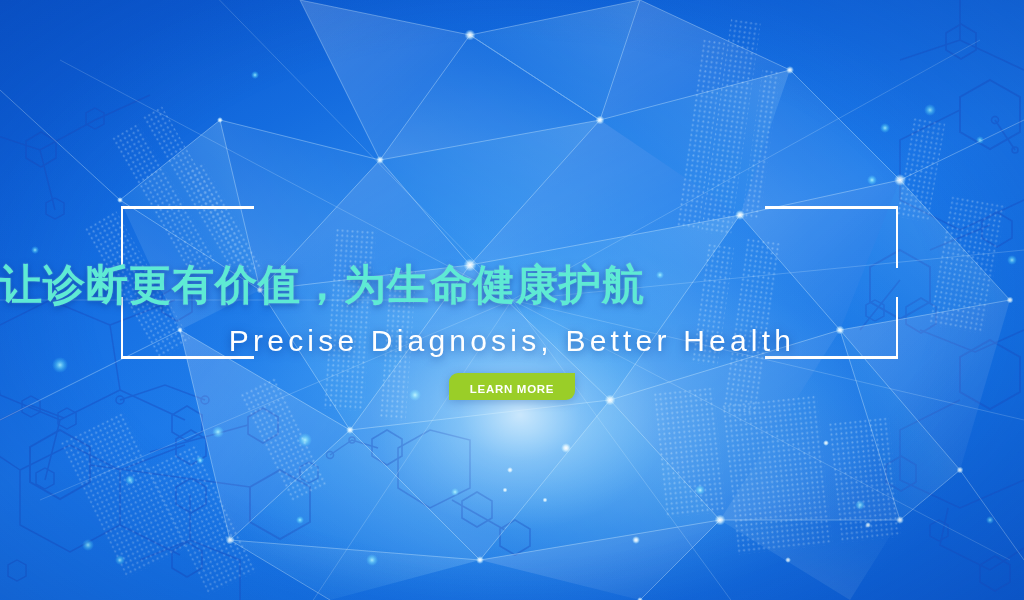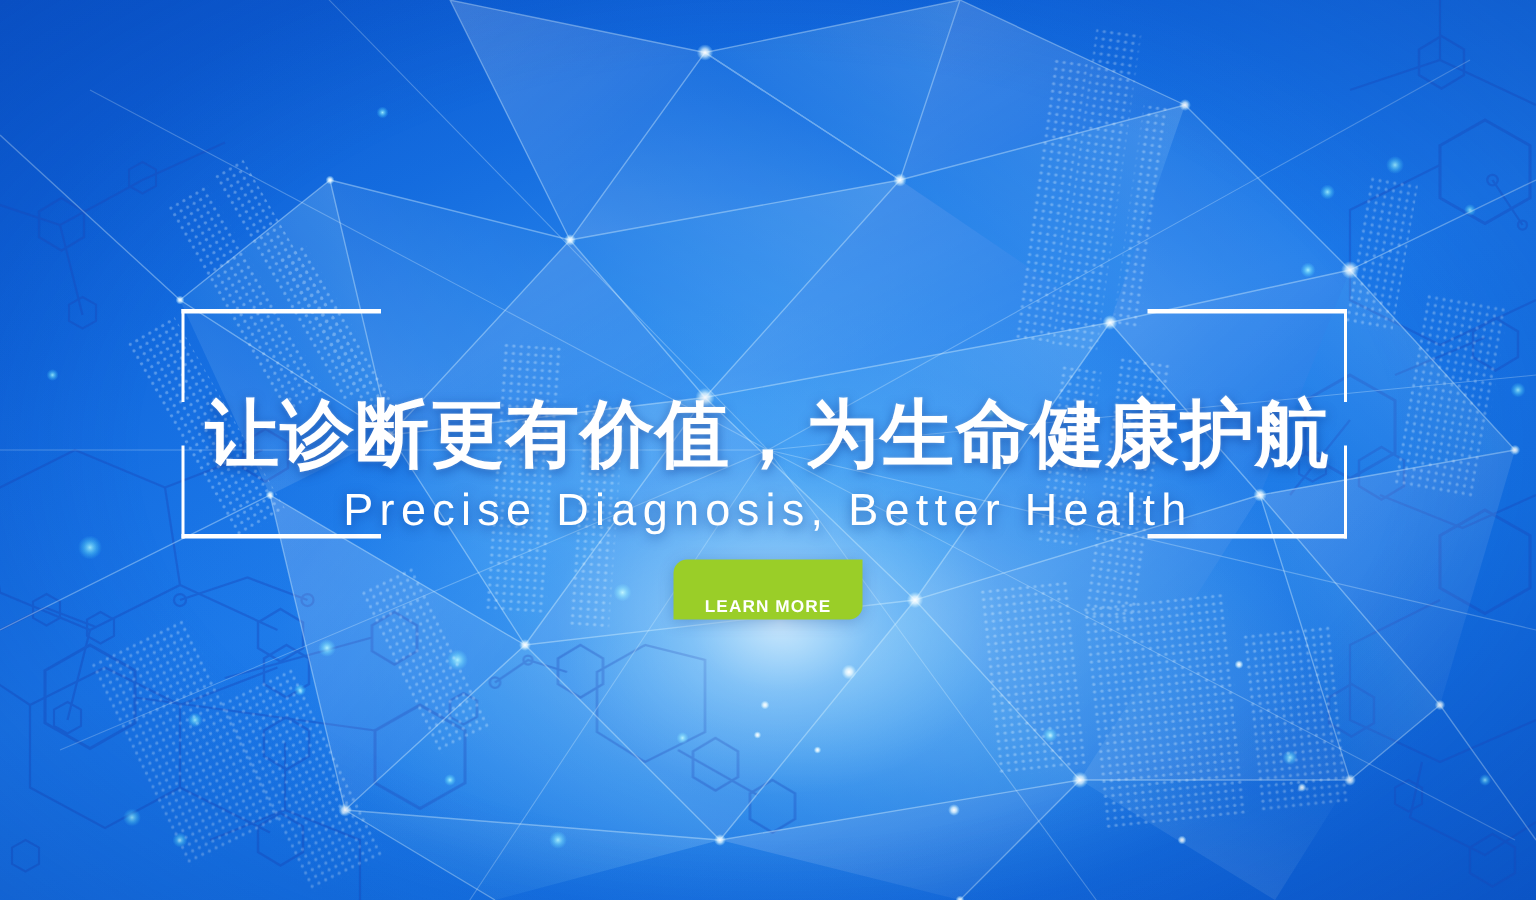--- a/index.html
+++ b/index.html
@@ -77,23 +77,23 @@
   .frame .bl .v { left: 0; bottom: 0; width: 2px; height: 62px; }
 
   .frame .br { right: 0; bottom: 0; }
   .frame .br .h { right: 0; bottom: 0; width: 133px; height: 3px; }
   .frame .br .v { right: 0; bottom: 0; width: 2px; height: 62px; }
 
   .headline {
     position: absolute;
     left: 0; right: 0;
     top: 226px;
-    text-align: center;
-    color: #ffffff;
-    font-size: 49px;
+    text-align: left;
+    color: #5eead4;
+    font-size: 42px;
     line-height: 62px;
     font-weight: bold;
     letter-spacing: 1px;
     white-space: nowrap;
     text-shadow: 0 2px 7px rgba(6,50,140,0.55), 0 0 2px rgba(255,255,255,0.35);
   }
 
   .subhead {
     position: absolute;
     left: 0; right: 0;
@@ -115,22 +115,22 @@
     text-align: center;
   }
   .cta {
     display: inline-block;
     background: #9ace28;
     color: #ffffff;
     font-size: 11.5px;
     font-weight: bold;
     letter-spacing: 0.7px;
     line-height: 32px;
-    height: 40px;
-    padding: 16px 21px;
+    height: 27px;
+    padding: 0 21px;
     border: 0;
     cursor: pointer;
     border-radius: 9px 0 9px 0;
     text-decoration: none;
     box-shadow: 0 2px 10px rgba(10,60,150,0.30);
   }
 </style>
 </head>
 <body>
 

